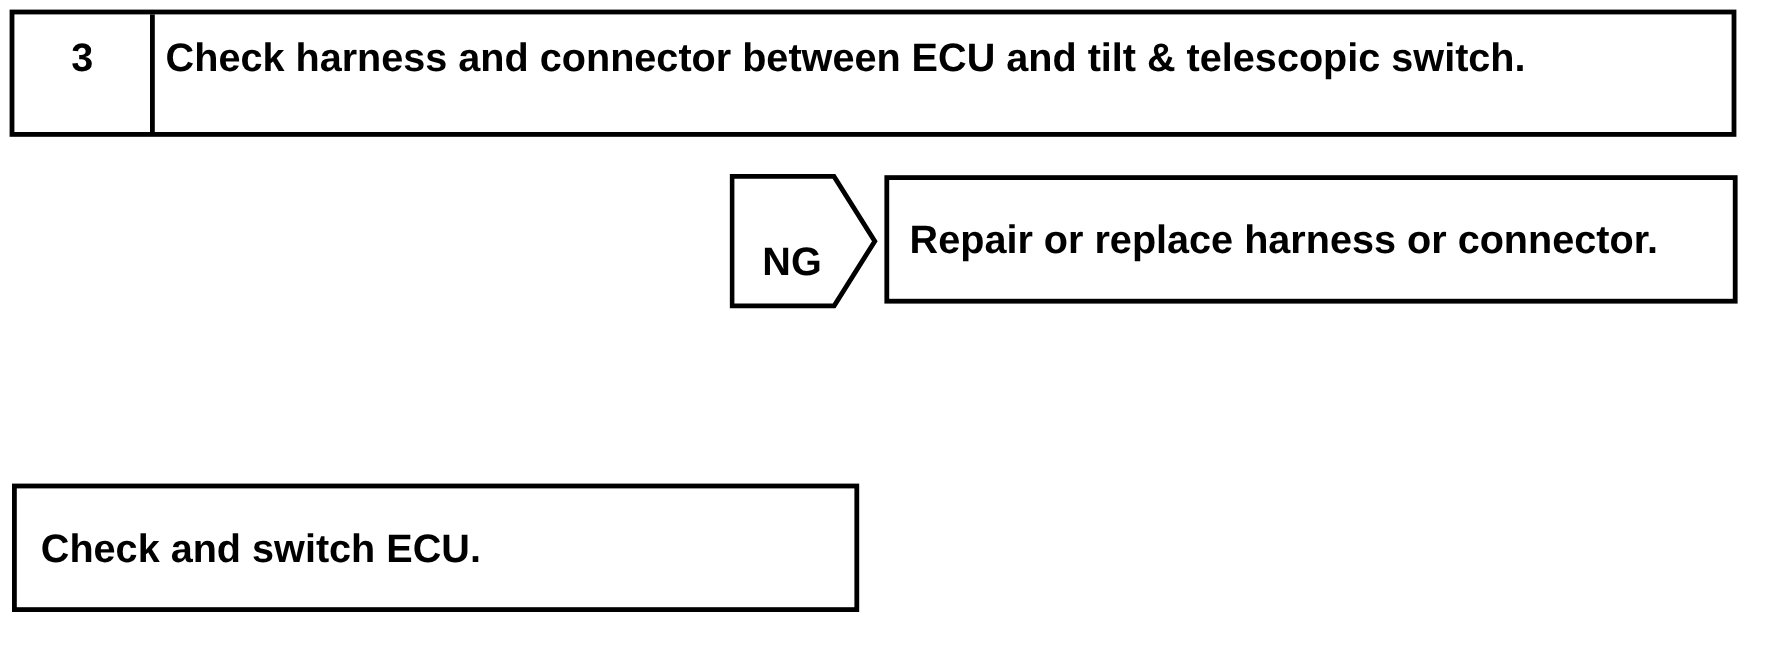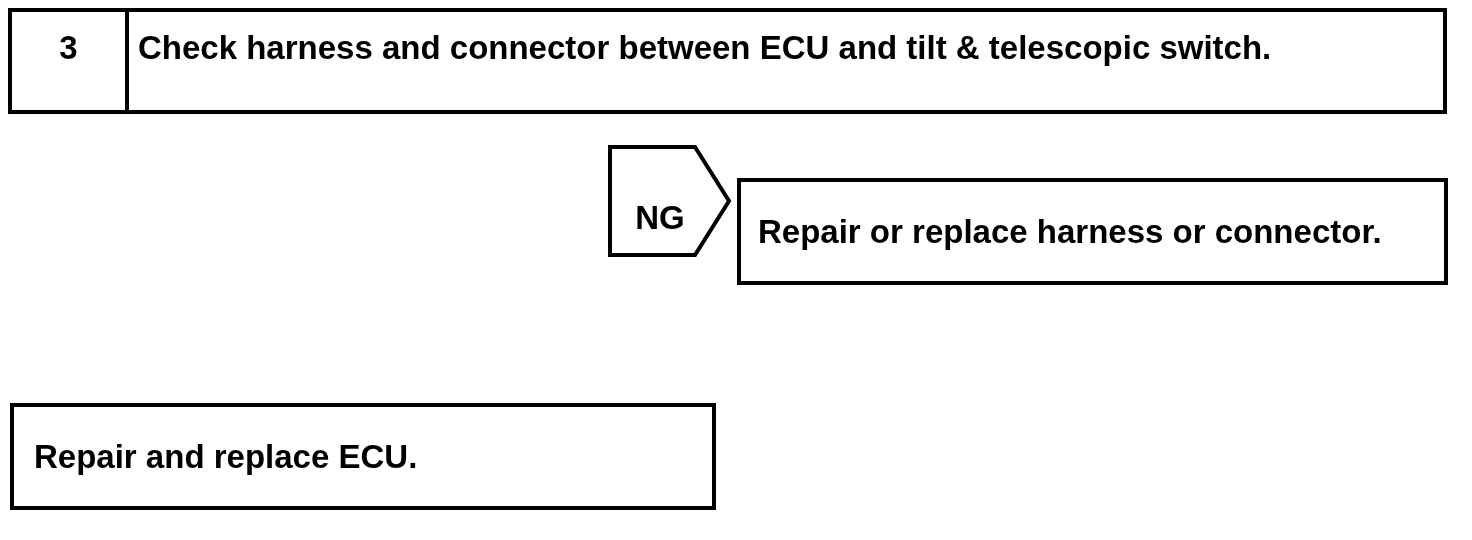--- a/index.html
+++ b/index.html
@@ -69,21 +69,20 @@
   .ng-pentagon .pent-label { left: 0; top: 16px; width: 104px; height: 100%; }
   .ok-pentagon { left: 10px; top: 273px; width: 139px; height: 108px; }
   .ok-pentagon .pent-label { left: 0; top: 0; width: 100%; height: 78px; }
   
   .ng-action-box {
     left: 737px; top: 146px;
     width: 711px; height: 107px;
     display: flex;
     align-items: center;
     padding-left: 17px;
-    margin-top: 32px;
   }
   .ok-action-box {
     left: 10px; top: 403px;
     width: 706px; height: 107px;
     display: flex;
     align-items: center;
     padding-left: 20px;
   }
 </style>
 </head>
@@ -102,16 +101,16 @@
     </svg>
     <span class="pent-label">NG</span>
   </div>
 
   <div class="box ng-action-box">
     <span class="flow-text">Repair or replace harness or connector.</span>
   </div>
 
 
   <div class="box ok-action-box">
-    <span class="flow-text">Repair and replace ECU.</span>
+    <span class="flow-text">Check and switch ECU.</span>
   </div>
 
 </div>
 
 </body></html>

